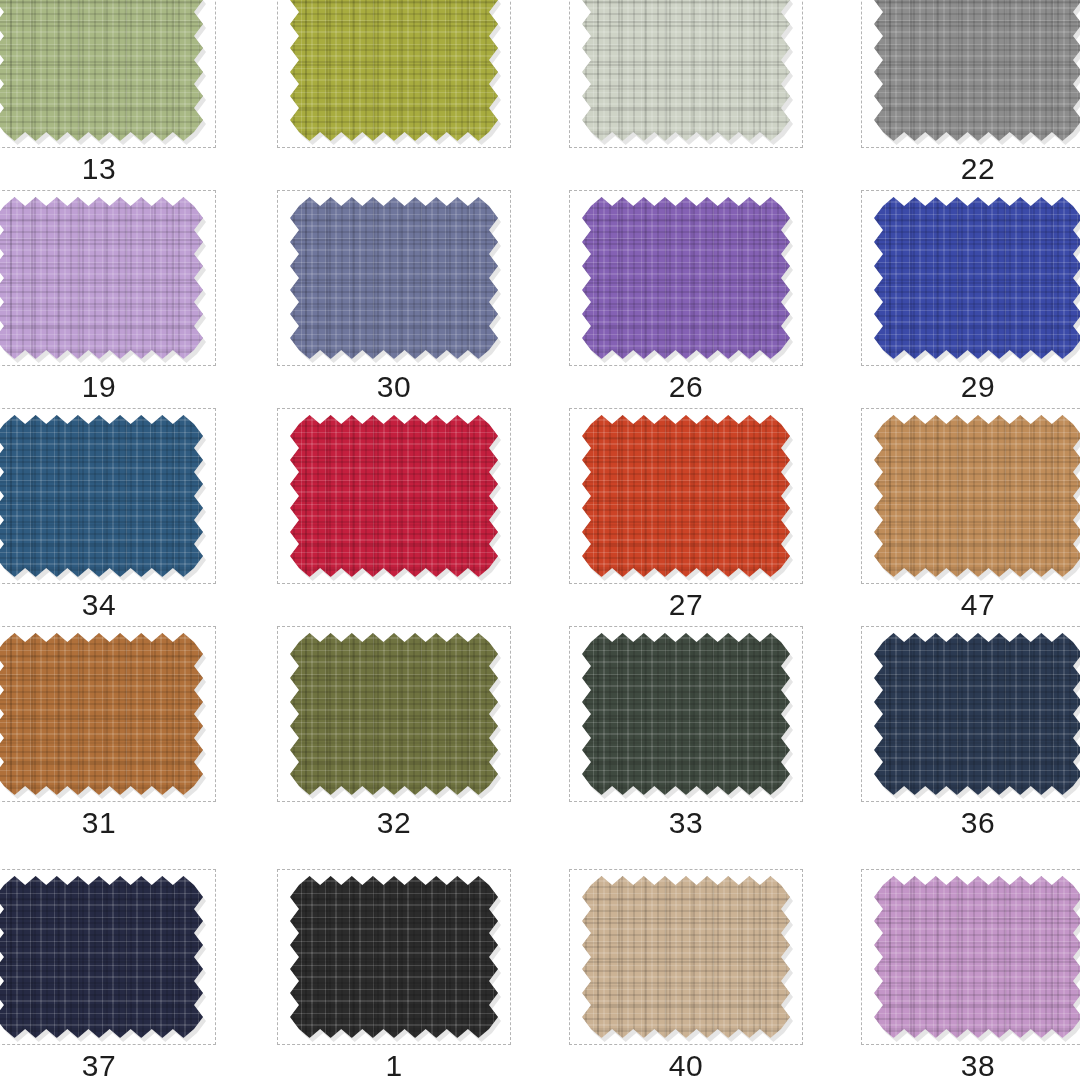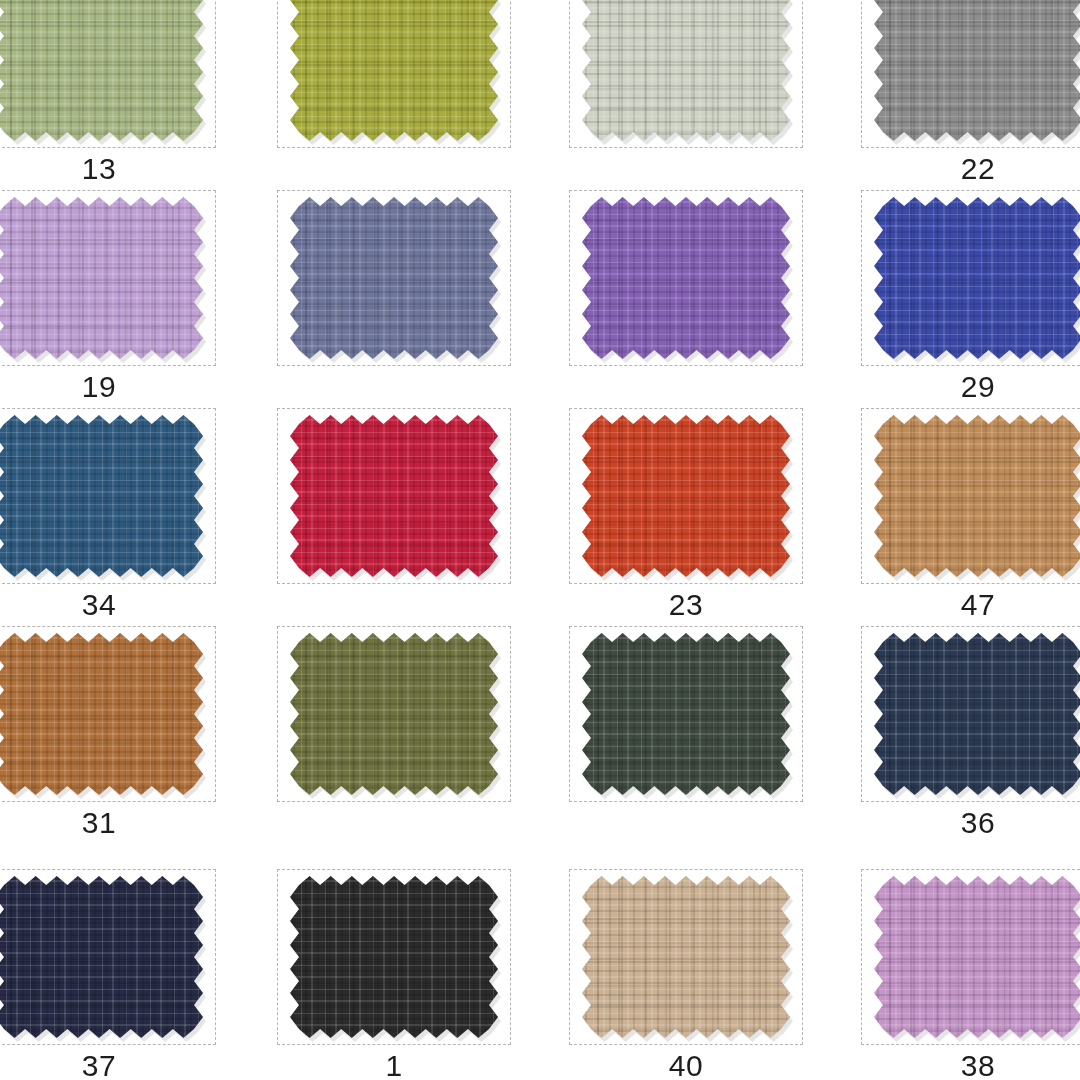--- a/index.html
+++ b/index.html
@@ -260,20 +260,21 @@
             <line x1="0" y1="31" x2="47" y2="31" stroke="#000" stroke-opacity="0.07" stroke-width="1.6"></line>
           </pattern>
         </defs>
         <g clip-path="url(#clip5)">
           <path d="M 25.00,20.00 L 35.56,11.00 L 46.11,20.00 L 56.67,11.00 L 67.22,20.00 L 77.78,11.00 L 88.33,20.00 L 98.89,11.00 L 109.44,20.00 L 120.00,11.00 L 130.56,20.00 L 141.11,11.00 L 151.67,20.00 L 162.22,11.00 L 172.78,20.00 L 183.33,11.00 L 193.89,20.00 L 204.44,11.00 L 215.00,20.00 L 215.00,20.00 L 224.00,32.00 L 215.00,44.00 L 224.00,56.00 L 215.00,68.00 L 224.00,80.00 L 215.00,92.00 L 224.00,104.00 L 215.00,116.00 L 224.00,128.00 L 215.00,140.00 L 224.00,152.00 L 215.00,164.00 L 215.00,164.00 L 204.44,173.00 L 193.89,164.00 L 183.33,173.00 L 172.78,164.00 L 162.22,173.00 L 151.67,164.00 L 141.11,173.00 L 130.56,164.00 L 120.00,173.00 L 109.44,164.00 L 98.89,173.00 L 88.33,164.00 L 77.78,173.00 L 67.22,164.00 L 56.67,173.00 L 46.11,164.00 L 35.56,173.00 L 25.00,164.00 L 25.00,164.00 L 16.00,152.00 L 25.00,140.00 L 16.00,128.00 L 25.00,116.00 L 16.00,104.00 L 25.00,92.00 L 16.00,80.00 L 25.00,68.00 L 16.00,56.00 L 25.00,44.00 L 16.00,32.00 Z" fill="#000" opacity="0.10"></path>
           <path d="M 22.00,16.00 L 32.56,7.00 L 43.11,16.00 L 53.67,7.00 L 64.22,16.00 L 74.78,7.00 L 85.33,16.00 L 95.89,7.00 L 106.44,16.00 L 117.00,7.00 L 127.56,16.00 L 138.11,7.00 L 148.67,16.00 L 159.22,7.00 L 169.78,16.00 L 180.33,7.00 L 190.89,16.00 L 201.44,7.00 L 212.00,16.00 L 212.00,16.00 L 221.00,28.00 L 212.00,40.00 L 221.00,52.00 L 212.00,64.00 L 221.00,76.00 L 212.00,88.00 L 221.00,100.00 L 212.00,112.00 L 221.00,124.00 L 212.00,136.00 L 221.00,148.00 L 212.00,160.00 L 212.00,160.00 L 201.44,169.00 L 190.89,160.00 L 180.33,169.00 L 169.78,160.00 L 159.22,169.00 L 148.67,160.00 L 138.11,169.00 L 127.56,160.00 L 117.00,169.00 L 106.44,160.00 L 95.89,169.00 L 85.33,160.00 L 74.78,169.00 L 64.22,160.00 L 53.67,169.00 L 43.11,160.00 L 32.56,169.00 L 22.00,160.00 L 22.00,160.00 L 13.00,148.00 L 22.00,136.00 L 13.00,124.00 L 22.00,112.00 L 13.00,100.00 L 22.00,88.00 L 13.00,76.00 L 22.00,64.00 L 13.00,52.00 L 22.00,40.00 L 13.00,28.00 Z" fill="#6f769c"></path>
           <path d="M 22.00,16.00 L 32.56,7.00 L 43.11,16.00 L 53.67,7.00 L 64.22,16.00 L 74.78,7.00 L 85.33,16.00 L 95.89,7.00 L 106.44,16.00 L 117.00,7.00 L 127.56,16.00 L 138.11,7.00 L 148.67,16.00 L 159.22,7.00 L 169.78,16.00 L 180.33,7.00 L 190.89,16.00 L 201.44,7.00 L 212.00,16.00 L 212.00,16.00 L 221.00,28.00 L 212.00,40.00 L 221.00,52.00 L 212.00,64.00 L 221.00,76.00 L 212.00,88.00 L 221.00,100.00 L 212.00,112.00 L 221.00,124.00 L 212.00,136.00 L 221.00,148.00 L 212.00,160.00 L 212.00,160.00 L 201.44,169.00 L 190.89,160.00 L 180.33,169.00 L 169.78,160.00 L 159.22,169.00 L 148.67,160.00 L 138.11,169.00 L 127.56,160.00 L 117.00,169.00 L 106.44,160.00 L 95.89,169.00 L 85.33,160.00 L 74.78,169.00 L 64.22,160.00 L 53.67,169.00 L 43.11,160.00 L 32.56,169.00 L 22.00,160.00 L 22.00,160.00 L 13.00,148.00 L 22.00,136.00 L 13.00,124.00 L 22.00,112.00 L 13.00,100.00 L 22.00,88.00 L 13.00,76.00 L 22.00,64.00 L 13.00,52.00 L 22.00,40.00 L 13.00,28.00 Z" fill="url(#weave5)"></path>
           <path d="M 22.00,16.00 L 32.56,7.00 L 43.11,16.00 L 53.67,7.00 L 64.22,16.00 L 74.78,7.00 L 85.33,16.00 L 95.89,7.00 L 106.44,16.00 L 117.00,7.00 L 127.56,16.00 L 138.11,7.00 L 148.67,16.00 L 159.22,7.00 L 169.78,16.00 L 180.33,7.00 L 190.89,16.00 L 201.44,7.00 L 212.00,16.00 L 212.00,16.00 L 221.00,28.00 L 212.00,40.00 L 221.00,52.00 L 212.00,64.00 L 221.00,76.00 L 212.00,88.00 L 221.00,100.00 L 212.00,112.00 L 221.00,124.00 L 212.00,136.00 L 221.00,148.00 L 212.00,160.00 L 212.00,160.00 L 201.44,169.00 L 190.89,160.00 L 180.33,169.00 L 169.78,160.00 L 159.22,169.00 L 148.67,160.00 L 138.11,169.00 L 127.56,160.00 L 117.00,169.00 L 106.44,160.00 L 95.89,169.00 L 85.33,160.00 L 74.78,169.00 L 64.22,160.00 L 53.67,169.00 L 43.11,160.00 L 32.56,169.00 L 22.00,160.00 L 22.00,160.00 L 13.00,148.00 L 22.00,136.00 L 13.00,124.00 L 22.00,112.00 L 13.00,100.00 L 22.00,88.00 L 13.00,76.00 L 22.00,64.00 L 13.00,52.00 L 22.00,40.00 L 13.00,28.00 Z" fill="url(#slub5)"></path>
         </g>
       </svg>
+      <div class="swatch-label">30</div>
     </div>
     <div class="swatch-cell" style="left: 569px; top: 190px;">
       <div class="swatch-frame"></div>
       <svg class="swatch-art" viewBox="0 0 234 176">
         <defs>
           <clipPath id="clip6">
             <rect x="0" y="0" width="234" height="176"></rect>
           </clipPath>
           <pattern id="weave6" width="24" height="24" patternUnits="userSpaceOnUse">
             <line x1="0" y1="0" x2="0" y2="24" stroke="#fff" stroke-opacity="0.3" stroke-width="1"></line>
@@ -292,20 +293,21 @@
             <line x1="0" y1="31" x2="47" y2="31" stroke="#000" stroke-opacity="0.07" stroke-width="1.6"></line>
           </pattern>
         </defs>
         <g clip-path="url(#clip6)">
           <path d="M 25.00,20.00 L 35.56,11.00 L 46.11,20.00 L 56.67,11.00 L 67.22,20.00 L 77.78,11.00 L 88.33,20.00 L 98.89,11.00 L 109.44,20.00 L 120.00,11.00 L 130.56,20.00 L 141.11,11.00 L 151.67,20.00 L 162.22,11.00 L 172.78,20.00 L 183.33,11.00 L 193.89,20.00 L 204.44,11.00 L 215.00,20.00 L 215.00,20.00 L 224.00,32.00 L 215.00,44.00 L 224.00,56.00 L 215.00,68.00 L 224.00,80.00 L 215.00,92.00 L 224.00,104.00 L 215.00,116.00 L 224.00,128.00 L 215.00,140.00 L 224.00,152.00 L 215.00,164.00 L 215.00,164.00 L 204.44,173.00 L 193.89,164.00 L 183.33,173.00 L 172.78,164.00 L 162.22,173.00 L 151.67,164.00 L 141.11,173.00 L 130.56,164.00 L 120.00,173.00 L 109.44,164.00 L 98.89,173.00 L 88.33,164.00 L 77.78,173.00 L 67.22,164.00 L 56.67,173.00 L 46.11,164.00 L 35.56,173.00 L 25.00,164.00 L 25.00,164.00 L 16.00,152.00 L 25.00,140.00 L 16.00,128.00 L 25.00,116.00 L 16.00,104.00 L 25.00,92.00 L 16.00,80.00 L 25.00,68.00 L 16.00,56.00 L 25.00,44.00 L 16.00,32.00 Z" fill="#000" opacity="0.10"></path>
           <path d="M 22.00,16.00 L 32.56,7.00 L 43.11,16.00 L 53.67,7.00 L 64.22,16.00 L 74.78,7.00 L 85.33,16.00 L 95.89,7.00 L 106.44,16.00 L 117.00,7.00 L 127.56,16.00 L 138.11,7.00 L 148.67,16.00 L 159.22,7.00 L 169.78,16.00 L 180.33,7.00 L 190.89,16.00 L 201.44,7.00 L 212.00,16.00 L 212.00,16.00 L 221.00,28.00 L 212.00,40.00 L 221.00,52.00 L 212.00,64.00 L 221.00,76.00 L 212.00,88.00 L 221.00,100.00 L 212.00,112.00 L 221.00,124.00 L 212.00,136.00 L 221.00,148.00 L 212.00,160.00 L 212.00,160.00 L 201.44,169.00 L 190.89,160.00 L 180.33,169.00 L 169.78,160.00 L 159.22,169.00 L 148.67,160.00 L 138.11,169.00 L 127.56,160.00 L 117.00,169.00 L 106.44,160.00 L 95.89,169.00 L 85.33,160.00 L 74.78,169.00 L 64.22,160.00 L 53.67,169.00 L 43.11,160.00 L 32.56,169.00 L 22.00,160.00 L 22.00,160.00 L 13.00,148.00 L 22.00,136.00 L 13.00,124.00 L 22.00,112.00 L 13.00,100.00 L 22.00,88.00 L 13.00,76.00 L 22.00,64.00 L 13.00,52.00 L 22.00,40.00 L 13.00,28.00 Z" fill="#8461b4"></path>
           <path d="M 22.00,16.00 L 32.56,7.00 L 43.11,16.00 L 53.67,7.00 L 64.22,16.00 L 74.78,7.00 L 85.33,16.00 L 95.89,7.00 L 106.44,16.00 L 117.00,7.00 L 127.56,16.00 L 138.11,7.00 L 148.67,16.00 L 159.22,7.00 L 169.78,16.00 L 180.33,7.00 L 190.89,16.00 L 201.44,7.00 L 212.00,16.00 L 212.00,16.00 L 221.00,28.00 L 212.00,40.00 L 221.00,52.00 L 212.00,64.00 L 221.00,76.00 L 212.00,88.00 L 221.00,100.00 L 212.00,112.00 L 221.00,124.00 L 212.00,136.00 L 221.00,148.00 L 212.00,160.00 L 212.00,160.00 L 201.44,169.00 L 190.89,160.00 L 180.33,169.00 L 169.78,160.00 L 159.22,169.00 L 148.67,160.00 L 138.11,169.00 L 127.56,160.00 L 117.00,169.00 L 106.44,160.00 L 95.89,169.00 L 85.33,160.00 L 74.78,169.00 L 64.22,160.00 L 53.67,169.00 L 43.11,160.00 L 32.56,169.00 L 22.00,160.00 L 22.00,160.00 L 13.00,148.00 L 22.00,136.00 L 13.00,124.00 L 22.00,112.00 L 13.00,100.00 L 22.00,88.00 L 13.00,76.00 L 22.00,64.00 L 13.00,52.00 L 22.00,40.00 L 13.00,28.00 Z" fill="url(#weave6)"></path>
           <path d="M 22.00,16.00 L 32.56,7.00 L 43.11,16.00 L 53.67,7.00 L 64.22,16.00 L 74.78,7.00 L 85.33,16.00 L 95.89,7.00 L 106.44,16.00 L 117.00,7.00 L 127.56,16.00 L 138.11,7.00 L 148.67,16.00 L 159.22,7.00 L 169.78,16.00 L 180.33,7.00 L 190.89,16.00 L 201.44,7.00 L 212.00,16.00 L 212.00,16.00 L 221.00,28.00 L 212.00,40.00 L 221.00,52.00 L 212.00,64.00 L 221.00,76.00 L 212.00,88.00 L 221.00,100.00 L 212.00,112.00 L 221.00,124.00 L 212.00,136.00 L 221.00,148.00 L 212.00,160.00 L 212.00,160.00 L 201.44,169.00 L 190.89,160.00 L 180.33,169.00 L 169.78,160.00 L 159.22,169.00 L 148.67,160.00 L 138.11,169.00 L 127.56,160.00 L 117.00,169.00 L 106.44,160.00 L 95.89,169.00 L 85.33,160.00 L 74.78,169.00 L 64.22,160.00 L 53.67,169.00 L 43.11,160.00 L 32.56,169.00 L 22.00,160.00 L 22.00,160.00 L 13.00,148.00 L 22.00,136.00 L 13.00,124.00 L 22.00,112.00 L 13.00,100.00 L 22.00,88.00 L 13.00,76.00 L 22.00,64.00 L 13.00,52.00 L 22.00,40.00 L 13.00,28.00 Z" fill="url(#slub6)"></path>
         </g>
       </svg>
+      <div class="swatch-label">26</div>
     </div>
     <div class="swatch-cell" style="left: 861px; top: 190px;">
       <div class="swatch-frame"></div>
       <svg class="swatch-art" viewBox="0 0 234 176">
         <defs>
           <clipPath id="clip7">
             <rect x="0" y="0" width="234" height="176"></rect>
           </clipPath>
           <pattern id="weave7" width="24" height="24" patternUnits="userSpaceOnUse">
             <line x1="0" y1="0" x2="0" y2="24" stroke="#fff" stroke-opacity="0.3" stroke-width="1"></line>
@@ -422,21 +424,21 @@
             <line x1="0" y1="31" x2="47" y2="31" stroke="#000" stroke-opacity="0.07" stroke-width="1.6"></line>
           </pattern>
         </defs>
         <g clip-path="url(#clip10)">
           <path d="M 25.00,20.00 L 35.56,11.00 L 46.11,20.00 L 56.67,11.00 L 67.22,20.00 L 77.78,11.00 L 88.33,20.00 L 98.89,11.00 L 109.44,20.00 L 120.00,11.00 L 130.56,20.00 L 141.11,11.00 L 151.67,20.00 L 162.22,11.00 L 172.78,20.00 L 183.33,11.00 L 193.89,20.00 L 204.44,11.00 L 215.00,20.00 L 215.00,20.00 L 224.00,32.00 L 215.00,44.00 L 224.00,56.00 L 215.00,68.00 L 224.00,80.00 L 215.00,92.00 L 224.00,104.00 L 215.00,116.00 L 224.00,128.00 L 215.00,140.00 L 224.00,152.00 L 215.00,164.00 L 215.00,164.00 L 204.44,173.00 L 193.89,164.00 L 183.33,173.00 L 172.78,164.00 L 162.22,173.00 L 151.67,164.00 L 141.11,173.00 L 130.56,164.00 L 120.00,173.00 L 109.44,164.00 L 98.89,173.00 L 88.33,164.00 L 77.78,173.00 L 67.22,164.00 L 56.67,173.00 L 46.11,164.00 L 35.56,173.00 L 25.00,164.00 L 25.00,164.00 L 16.00,152.00 L 25.00,140.00 L 16.00,128.00 L 25.00,116.00 L 16.00,104.00 L 25.00,92.00 L 16.00,80.00 L 25.00,68.00 L 16.00,56.00 L 25.00,44.00 L 16.00,32.00 Z" fill="#000" opacity="0.10"></path>
           <path d="M 22.00,16.00 L 32.56,7.00 L 43.11,16.00 L 53.67,7.00 L 64.22,16.00 L 74.78,7.00 L 85.33,16.00 L 95.89,7.00 L 106.44,16.00 L 117.00,7.00 L 127.56,16.00 L 138.11,7.00 L 148.67,16.00 L 159.22,7.00 L 169.78,16.00 L 180.33,7.00 L 190.89,16.00 L 201.44,7.00 L 212.00,16.00 L 212.00,16.00 L 221.00,28.00 L 212.00,40.00 L 221.00,52.00 L 212.00,64.00 L 221.00,76.00 L 212.00,88.00 L 221.00,100.00 L 212.00,112.00 L 221.00,124.00 L 212.00,136.00 L 221.00,148.00 L 212.00,160.00 L 212.00,160.00 L 201.44,169.00 L 190.89,160.00 L 180.33,169.00 L 169.78,160.00 L 159.22,169.00 L 148.67,160.00 L 138.11,169.00 L 127.56,160.00 L 117.00,169.00 L 106.44,160.00 L 95.89,169.00 L 85.33,160.00 L 74.78,169.00 L 64.22,160.00 L 53.67,169.00 L 43.11,160.00 L 32.56,169.00 L 22.00,160.00 L 22.00,160.00 L 13.00,148.00 L 22.00,136.00 L 13.00,124.00 L 22.00,112.00 L 13.00,100.00 L 22.00,88.00 L 13.00,76.00 L 22.00,64.00 L 13.00,52.00 L 22.00,40.00 L 13.00,28.00 Z" fill="#cc4326"></path>
           <path d="M 22.00,16.00 L 32.56,7.00 L 43.11,16.00 L 53.67,7.00 L 64.22,16.00 L 74.78,7.00 L 85.33,16.00 L 95.89,7.00 L 106.44,16.00 L 117.00,7.00 L 127.56,16.00 L 138.11,7.00 L 148.67,16.00 L 159.22,7.00 L 169.78,16.00 L 180.33,7.00 L 190.89,16.00 L 201.44,7.00 L 212.00,16.00 L 212.00,16.00 L 221.00,28.00 L 212.00,40.00 L 221.00,52.00 L 212.00,64.00 L 221.00,76.00 L 212.00,88.00 L 221.00,100.00 L 212.00,112.00 L 221.00,124.00 L 212.00,136.00 L 221.00,148.00 L 212.00,160.00 L 212.00,160.00 L 201.44,169.00 L 190.89,160.00 L 180.33,169.00 L 169.78,160.00 L 159.22,169.00 L 148.67,160.00 L 138.11,169.00 L 127.56,160.00 L 117.00,169.00 L 106.44,160.00 L 95.89,169.00 L 85.33,160.00 L 74.78,169.00 L 64.22,160.00 L 53.67,169.00 L 43.11,160.00 L 32.56,169.00 L 22.00,160.00 L 22.00,160.00 L 13.00,148.00 L 22.00,136.00 L 13.00,124.00 L 22.00,112.00 L 13.00,100.00 L 22.00,88.00 L 13.00,76.00 L 22.00,64.00 L 13.00,52.00 L 22.00,40.00 L 13.00,28.00 Z" fill="url(#weave10)"></path>
           <path d="M 22.00,16.00 L 32.56,7.00 L 43.11,16.00 L 53.67,7.00 L 64.22,16.00 L 74.78,7.00 L 85.33,16.00 L 95.89,7.00 L 106.44,16.00 L 117.00,7.00 L 127.56,16.00 L 138.11,7.00 L 148.67,16.00 L 159.22,7.00 L 169.78,16.00 L 180.33,7.00 L 190.89,16.00 L 201.44,7.00 L 212.00,16.00 L 212.00,16.00 L 221.00,28.00 L 212.00,40.00 L 221.00,52.00 L 212.00,64.00 L 221.00,76.00 L 212.00,88.00 L 221.00,100.00 L 212.00,112.00 L 221.00,124.00 L 212.00,136.00 L 221.00,148.00 L 212.00,160.00 L 212.00,160.00 L 201.44,169.00 L 190.89,160.00 L 180.33,169.00 L 169.78,160.00 L 159.22,169.00 L 148.67,160.00 L 138.11,169.00 L 127.56,160.00 L 117.00,169.00 L 106.44,160.00 L 95.89,169.00 L 85.33,160.00 L 74.78,169.00 L 64.22,160.00 L 53.67,169.00 L 43.11,160.00 L 32.56,169.00 L 22.00,160.00 L 22.00,160.00 L 13.00,148.00 L 22.00,136.00 L 13.00,124.00 L 22.00,112.00 L 13.00,100.00 L 22.00,88.00 L 13.00,76.00 L 22.00,64.00 L 13.00,52.00 L 22.00,40.00 L 13.00,28.00 Z" fill="url(#slub10)"></path>
         </g>
       </svg>
-      <div class="swatch-label">23</div>
+      <div class="swatch-label">27</div>
     </div>
     <div class="swatch-cell" style="left: 861px; top: 408px;">
       <div class="swatch-frame"></div>
       <svg class="swatch-art" viewBox="0 0 234 176">
         <defs>
           <clipPath id="clip11">
             <rect x="0" y="0" width="234" height="176"></rect>
           </clipPath>
           <pattern id="weave11" width="24" height="24" patternUnits="userSpaceOnUse">
             <line x1="0" y1="0" x2="0" y2="24" stroke="#fff" stroke-opacity="0.3" stroke-width="1"></line>
@@ -521,20 +523,21 @@
             <line x1="0" y1="31" x2="47" y2="31" stroke="#000" stroke-opacity="0.07" stroke-width="1.6"></line>
           </pattern>
         </defs>
         <g clip-path="url(#clip13)">
           <path d="M 25.00,20.00 L 35.56,11.00 L 46.11,20.00 L 56.67,11.00 L 67.22,20.00 L 77.78,11.00 L 88.33,20.00 L 98.89,11.00 L 109.44,20.00 L 120.00,11.00 L 130.56,20.00 L 141.11,11.00 L 151.67,20.00 L 162.22,11.00 L 172.78,20.00 L 183.33,11.00 L 193.89,20.00 L 204.44,11.00 L 215.00,20.00 L 215.00,20.00 L 224.00,32.00 L 215.00,44.00 L 224.00,56.00 L 215.00,68.00 L 224.00,80.00 L 215.00,92.00 L 224.00,104.00 L 215.00,116.00 L 224.00,128.00 L 215.00,140.00 L 224.00,152.00 L 215.00,164.00 L 215.00,164.00 L 204.44,173.00 L 193.89,164.00 L 183.33,173.00 L 172.78,164.00 L 162.22,173.00 L 151.67,164.00 L 141.11,173.00 L 130.56,164.00 L 120.00,173.00 L 109.44,164.00 L 98.89,173.00 L 88.33,164.00 L 77.78,173.00 L 67.22,164.00 L 56.67,173.00 L 46.11,164.00 L 35.56,173.00 L 25.00,164.00 L 25.00,164.00 L 16.00,152.00 L 25.00,140.00 L 16.00,128.00 L 25.00,116.00 L 16.00,104.00 L 25.00,92.00 L 16.00,80.00 L 25.00,68.00 L 16.00,56.00 L 25.00,44.00 L 16.00,32.00 Z" fill="#000" opacity="0.10"></path>
           <path d="M 22.00,16.00 L 32.56,7.00 L 43.11,16.00 L 53.67,7.00 L 64.22,16.00 L 74.78,7.00 L 85.33,16.00 L 95.89,7.00 L 106.44,16.00 L 117.00,7.00 L 127.56,16.00 L 138.11,7.00 L 148.67,16.00 L 159.22,7.00 L 169.78,16.00 L 180.33,7.00 L 190.89,16.00 L 201.44,7.00 L 212.00,16.00 L 212.00,16.00 L 221.00,28.00 L 212.00,40.00 L 221.00,52.00 L 212.00,64.00 L 221.00,76.00 L 212.00,88.00 L 221.00,100.00 L 212.00,112.00 L 221.00,124.00 L 212.00,136.00 L 221.00,148.00 L 212.00,160.00 L 212.00,160.00 L 201.44,169.00 L 190.89,160.00 L 180.33,169.00 L 169.78,160.00 L 159.22,169.00 L 148.67,160.00 L 138.11,169.00 L 127.56,160.00 L 117.00,169.00 L 106.44,160.00 L 95.89,169.00 L 85.33,160.00 L 74.78,169.00 L 64.22,160.00 L 53.67,169.00 L 43.11,160.00 L 32.56,169.00 L 22.00,160.00 L 22.00,160.00 L 13.00,148.00 L 22.00,136.00 L 13.00,124.00 L 22.00,112.00 L 13.00,100.00 L 22.00,88.00 L 13.00,76.00 L 22.00,64.00 L 13.00,52.00 L 22.00,40.00 L 13.00,28.00 Z" fill="#6f7340"></path>
           <path d="M 22.00,16.00 L 32.56,7.00 L 43.11,16.00 L 53.67,7.00 L 64.22,16.00 L 74.78,7.00 L 85.33,16.00 L 95.89,7.00 L 106.44,16.00 L 117.00,7.00 L 127.56,16.00 L 138.11,7.00 L 148.67,16.00 L 159.22,7.00 L 169.78,16.00 L 180.33,7.00 L 190.89,16.00 L 201.44,7.00 L 212.00,16.00 L 212.00,16.00 L 221.00,28.00 L 212.00,40.00 L 221.00,52.00 L 212.00,64.00 L 221.00,76.00 L 212.00,88.00 L 221.00,100.00 L 212.00,112.00 L 221.00,124.00 L 212.00,136.00 L 221.00,148.00 L 212.00,160.00 L 212.00,160.00 L 201.44,169.00 L 190.89,160.00 L 180.33,169.00 L 169.78,160.00 L 159.22,169.00 L 148.67,160.00 L 138.11,169.00 L 127.56,160.00 L 117.00,169.00 L 106.44,160.00 L 95.89,169.00 L 85.33,160.00 L 74.78,169.00 L 64.22,160.00 L 53.67,169.00 L 43.11,160.00 L 32.56,169.00 L 22.00,160.00 L 22.00,160.00 L 13.00,148.00 L 22.00,136.00 L 13.00,124.00 L 22.00,112.00 L 13.00,100.00 L 22.00,88.00 L 13.00,76.00 L 22.00,64.00 L 13.00,52.00 L 22.00,40.00 L 13.00,28.00 Z" fill="url(#weave13)"></path>
           <path d="M 22.00,16.00 L 32.56,7.00 L 43.11,16.00 L 53.67,7.00 L 64.22,16.00 L 74.78,7.00 L 85.33,16.00 L 95.89,7.00 L 106.44,16.00 L 117.00,7.00 L 127.56,16.00 L 138.11,7.00 L 148.67,16.00 L 159.22,7.00 L 169.78,16.00 L 180.33,7.00 L 190.89,16.00 L 201.44,7.00 L 212.00,16.00 L 212.00,16.00 L 221.00,28.00 L 212.00,40.00 L 221.00,52.00 L 212.00,64.00 L 221.00,76.00 L 212.00,88.00 L 221.00,100.00 L 212.00,112.00 L 221.00,124.00 L 212.00,136.00 L 221.00,148.00 L 212.00,160.00 L 212.00,160.00 L 201.44,169.00 L 190.89,160.00 L 180.33,169.00 L 169.78,160.00 L 159.22,169.00 L 148.67,160.00 L 138.11,169.00 L 127.56,160.00 L 117.00,169.00 L 106.44,160.00 L 95.89,169.00 L 85.33,160.00 L 74.78,169.00 L 64.22,160.00 L 53.67,169.00 L 43.11,160.00 L 32.56,169.00 L 22.00,160.00 L 22.00,160.00 L 13.00,148.00 L 22.00,136.00 L 13.00,124.00 L 22.00,112.00 L 13.00,100.00 L 22.00,88.00 L 13.00,76.00 L 22.00,64.00 L 13.00,52.00 L 22.00,40.00 L 13.00,28.00 Z" fill="url(#slub13)"></path>
         </g>
       </svg>
+      <div class="swatch-label">32</div>
     </div>
     <div class="swatch-cell" style="left: 569px; top: 626px;">
       <div class="swatch-frame"></div>
       <svg class="swatch-art" viewBox="0 0 234 176">
         <defs>
           <clipPath id="clip14">
             <rect x="0" y="0" width="234" height="176"></rect>
           </clipPath>
           <pattern id="weave14" width="24" height="24" patternUnits="userSpaceOnUse">
             <line x1="0" y1="0" x2="0" y2="24" stroke="#fff" stroke-opacity="0.3" stroke-width="1"></line>
@@ -553,20 +556,21 @@
             <line x1="0" y1="31" x2="47" y2="31" stroke="#000" stroke-opacity="0.07" stroke-width="1.6"></line>
           </pattern>
         </defs>
         <g clip-path="url(#clip14)">
           <path d="M 25.00,20.00 L 35.56,11.00 L 46.11,20.00 L 56.67,11.00 L 67.22,20.00 L 77.78,11.00 L 88.33,20.00 L 98.89,11.00 L 109.44,20.00 L 120.00,11.00 L 130.56,20.00 L 141.11,11.00 L 151.67,20.00 L 162.22,11.00 L 172.78,20.00 L 183.33,11.00 L 193.89,20.00 L 204.44,11.00 L 215.00,20.00 L 215.00,20.00 L 224.00,32.00 L 215.00,44.00 L 224.00,56.00 L 215.00,68.00 L 224.00,80.00 L 215.00,92.00 L 224.00,104.00 L 215.00,116.00 L 224.00,128.00 L 215.00,140.00 L 224.00,152.00 L 215.00,164.00 L 215.00,164.00 L 204.44,173.00 L 193.89,164.00 L 183.33,173.00 L 172.78,164.00 L 162.22,173.00 L 151.67,164.00 L 141.11,173.00 L 130.56,164.00 L 120.00,173.00 L 109.44,164.00 L 98.89,173.00 L 88.33,164.00 L 77.78,173.00 L 67.22,164.00 L 56.67,173.00 L 46.11,164.00 L 35.56,173.00 L 25.00,164.00 L 25.00,164.00 L 16.00,152.00 L 25.00,140.00 L 16.00,128.00 L 25.00,116.00 L 16.00,104.00 L 25.00,92.00 L 16.00,80.00 L 25.00,68.00 L 16.00,56.00 L 25.00,44.00 L 16.00,32.00 Z" fill="#000" opacity="0.10"></path>
           <path d="M 22.00,16.00 L 32.56,7.00 L 43.11,16.00 L 53.67,7.00 L 64.22,16.00 L 74.78,7.00 L 85.33,16.00 L 95.89,7.00 L 106.44,16.00 L 117.00,7.00 L 127.56,16.00 L 138.11,7.00 L 148.67,16.00 L 159.22,7.00 L 169.78,16.00 L 180.33,7.00 L 190.89,16.00 L 201.44,7.00 L 212.00,16.00 L 212.00,16.00 L 221.00,28.00 L 212.00,40.00 L 221.00,52.00 L 212.00,64.00 L 221.00,76.00 L 212.00,88.00 L 221.00,100.00 L 212.00,112.00 L 221.00,124.00 L 212.00,136.00 L 221.00,148.00 L 212.00,160.00 L 212.00,160.00 L 201.44,169.00 L 190.89,160.00 L 180.33,169.00 L 169.78,160.00 L 159.22,169.00 L 148.67,160.00 L 138.11,169.00 L 127.56,160.00 L 117.00,169.00 L 106.44,160.00 L 95.89,169.00 L 85.33,160.00 L 74.78,169.00 L 64.22,160.00 L 53.67,169.00 L 43.11,160.00 L 32.56,169.00 L 22.00,160.00 L 22.00,160.00 L 13.00,148.00 L 22.00,136.00 L 13.00,124.00 L 22.00,112.00 L 13.00,100.00 L 22.00,88.00 L 13.00,76.00 L 22.00,64.00 L 13.00,52.00 L 22.00,40.00 L 13.00,28.00 Z" fill="#3f4a40"></path>
           <path d="M 22.00,16.00 L 32.56,7.00 L 43.11,16.00 L 53.67,7.00 L 64.22,16.00 L 74.78,7.00 L 85.33,16.00 L 95.89,7.00 L 106.44,16.00 L 117.00,7.00 L 127.56,16.00 L 138.11,7.00 L 148.67,16.00 L 159.22,7.00 L 169.78,16.00 L 180.33,7.00 L 190.89,16.00 L 201.44,7.00 L 212.00,16.00 L 212.00,16.00 L 221.00,28.00 L 212.00,40.00 L 221.00,52.00 L 212.00,64.00 L 221.00,76.00 L 212.00,88.00 L 221.00,100.00 L 212.00,112.00 L 221.00,124.00 L 212.00,136.00 L 221.00,148.00 L 212.00,160.00 L 212.00,160.00 L 201.44,169.00 L 190.89,160.00 L 180.33,169.00 L 169.78,160.00 L 159.22,169.00 L 148.67,160.00 L 138.11,169.00 L 127.56,160.00 L 117.00,169.00 L 106.44,160.00 L 95.89,169.00 L 85.33,160.00 L 74.78,169.00 L 64.22,160.00 L 53.67,169.00 L 43.11,160.00 L 32.56,169.00 L 22.00,160.00 L 22.00,160.00 L 13.00,148.00 L 22.00,136.00 L 13.00,124.00 L 22.00,112.00 L 13.00,100.00 L 22.00,88.00 L 13.00,76.00 L 22.00,64.00 L 13.00,52.00 L 22.00,40.00 L 13.00,28.00 Z" fill="url(#weave14)"></path>
           <path d="M 22.00,16.00 L 32.56,7.00 L 43.11,16.00 L 53.67,7.00 L 64.22,16.00 L 74.78,7.00 L 85.33,16.00 L 95.89,7.00 L 106.44,16.00 L 117.00,7.00 L 127.56,16.00 L 138.11,7.00 L 148.67,16.00 L 159.22,7.00 L 169.78,16.00 L 180.33,7.00 L 190.89,16.00 L 201.44,7.00 L 212.00,16.00 L 212.00,16.00 L 221.00,28.00 L 212.00,40.00 L 221.00,52.00 L 212.00,64.00 L 221.00,76.00 L 212.00,88.00 L 221.00,100.00 L 212.00,112.00 L 221.00,124.00 L 212.00,136.00 L 221.00,148.00 L 212.00,160.00 L 212.00,160.00 L 201.44,169.00 L 190.89,160.00 L 180.33,169.00 L 169.78,160.00 L 159.22,169.00 L 148.67,160.00 L 138.11,169.00 L 127.56,160.00 L 117.00,169.00 L 106.44,160.00 L 95.89,169.00 L 85.33,160.00 L 74.78,169.00 L 64.22,160.00 L 53.67,169.00 L 43.11,160.00 L 32.56,169.00 L 22.00,160.00 L 22.00,160.00 L 13.00,148.00 L 22.00,136.00 L 13.00,124.00 L 22.00,112.00 L 13.00,100.00 L 22.00,88.00 L 13.00,76.00 L 22.00,64.00 L 13.00,52.00 L 22.00,40.00 L 13.00,28.00 Z" fill="url(#slub14)"></path>
         </g>
       </svg>
+      <div class="swatch-label">33</div>
     </div>
     <div class="swatch-cell" style="left: 861px; top: 626px;">
       <div class="swatch-frame"></div>
       <svg class="swatch-art" viewBox="0 0 234 176">
         <defs>
           <clipPath id="clip15">
             <rect x="0" y="0" width="234" height="176"></rect>
           </clipPath>
           <pattern id="weave15" width="24" height="24" patternUnits="userSpaceOnUse">
             <line x1="0" y1="0" x2="0" y2="24" stroke="#fff" stroke-opacity="0.3" stroke-width="1"></line>

